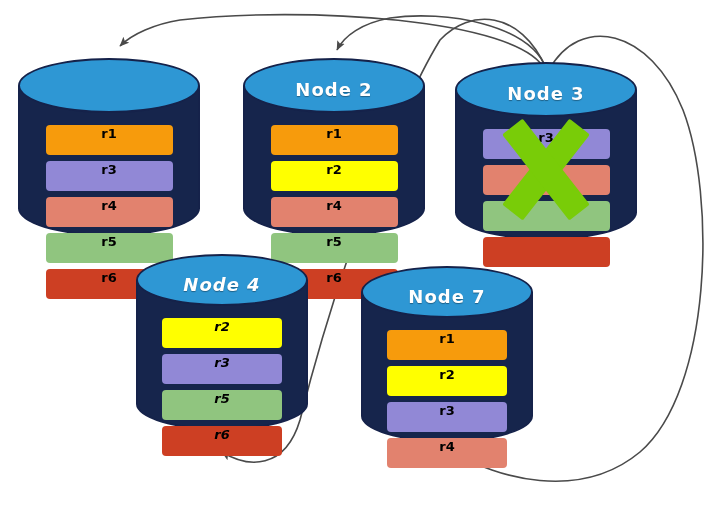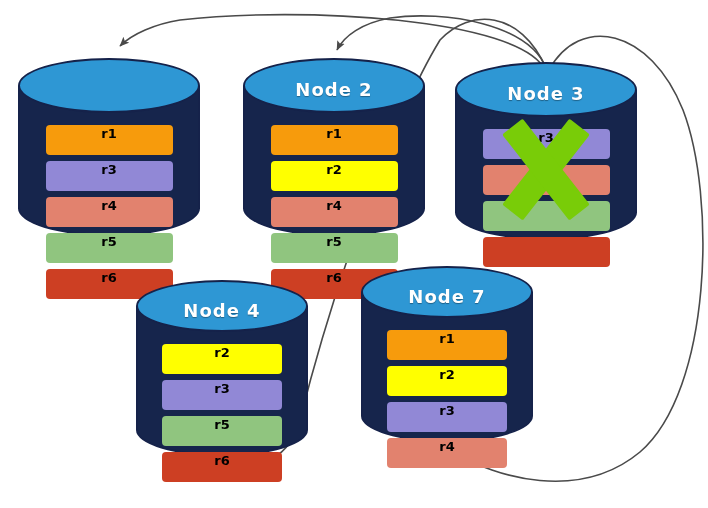--- a/index.html
+++ b/index.html
@@ -126,21 +126,21 @@
           <div class="row" style="background: rgb(145, 136, 214); width: 127px;">r3</div>
           <div class="row" style="background: rgb(226, 130, 110); width: 127px;"></div>
           <div class="row" style="background: rgb(144, 197, 127); width: 127px;"></div>
           <div class="row" style="background: rgb(205, 63, 35); width: 127px;"></div>
         </div>
         <div class="xmark" style="left: 18px; top: 57px; width: 146px; height: 101px;">
           <div class="xbar" style="left: 50%; top: -4%; margin-left: -13px; width: 26px; height: 108%; transform: rotate(38deg); background: rgb(121, 204, 8);"></div>
           <div class="xbar" style="left: 50%; top: -4%; margin-left: -13px; width: 26px; height: 108%; transform: rotate(-38deg); background: rgb(121, 204, 8);"></div>
         </div>
       </div>
-      <div class="node" style="left: 136px; top: 280px; width: 172px; height: 176px;">
+      <div class="node" style="left: 136px; top: 254px; width: 172px; height: 176px; font-style: italic;">
         <div class="cyl-bottom" style="width: 172px; height: 52px; top: 124px;"></div>
         <div class="cyl-body" style="width: 172px; top: 26px; height: 124px;"></div>
         <div class="cyl-top" style="width: 172px; height: 52px;"></div>
         <div class="node-label" style="top: 20px;">Node  4</div>
         <div class="rows" style="top: 64px;">
           <div class="row" style="background: rgb(255, 255, 0); width: 120px;">r2</div>
           <div class="row" style="background: rgb(145, 136, 214); width: 120px;">r3</div>
           <div class="row" style="background: rgb(144, 197, 127); width: 120px;">r5</div>
           <div class="row" style="background: rgb(205, 63, 35); width: 120px;">r6</div>
         </div>

